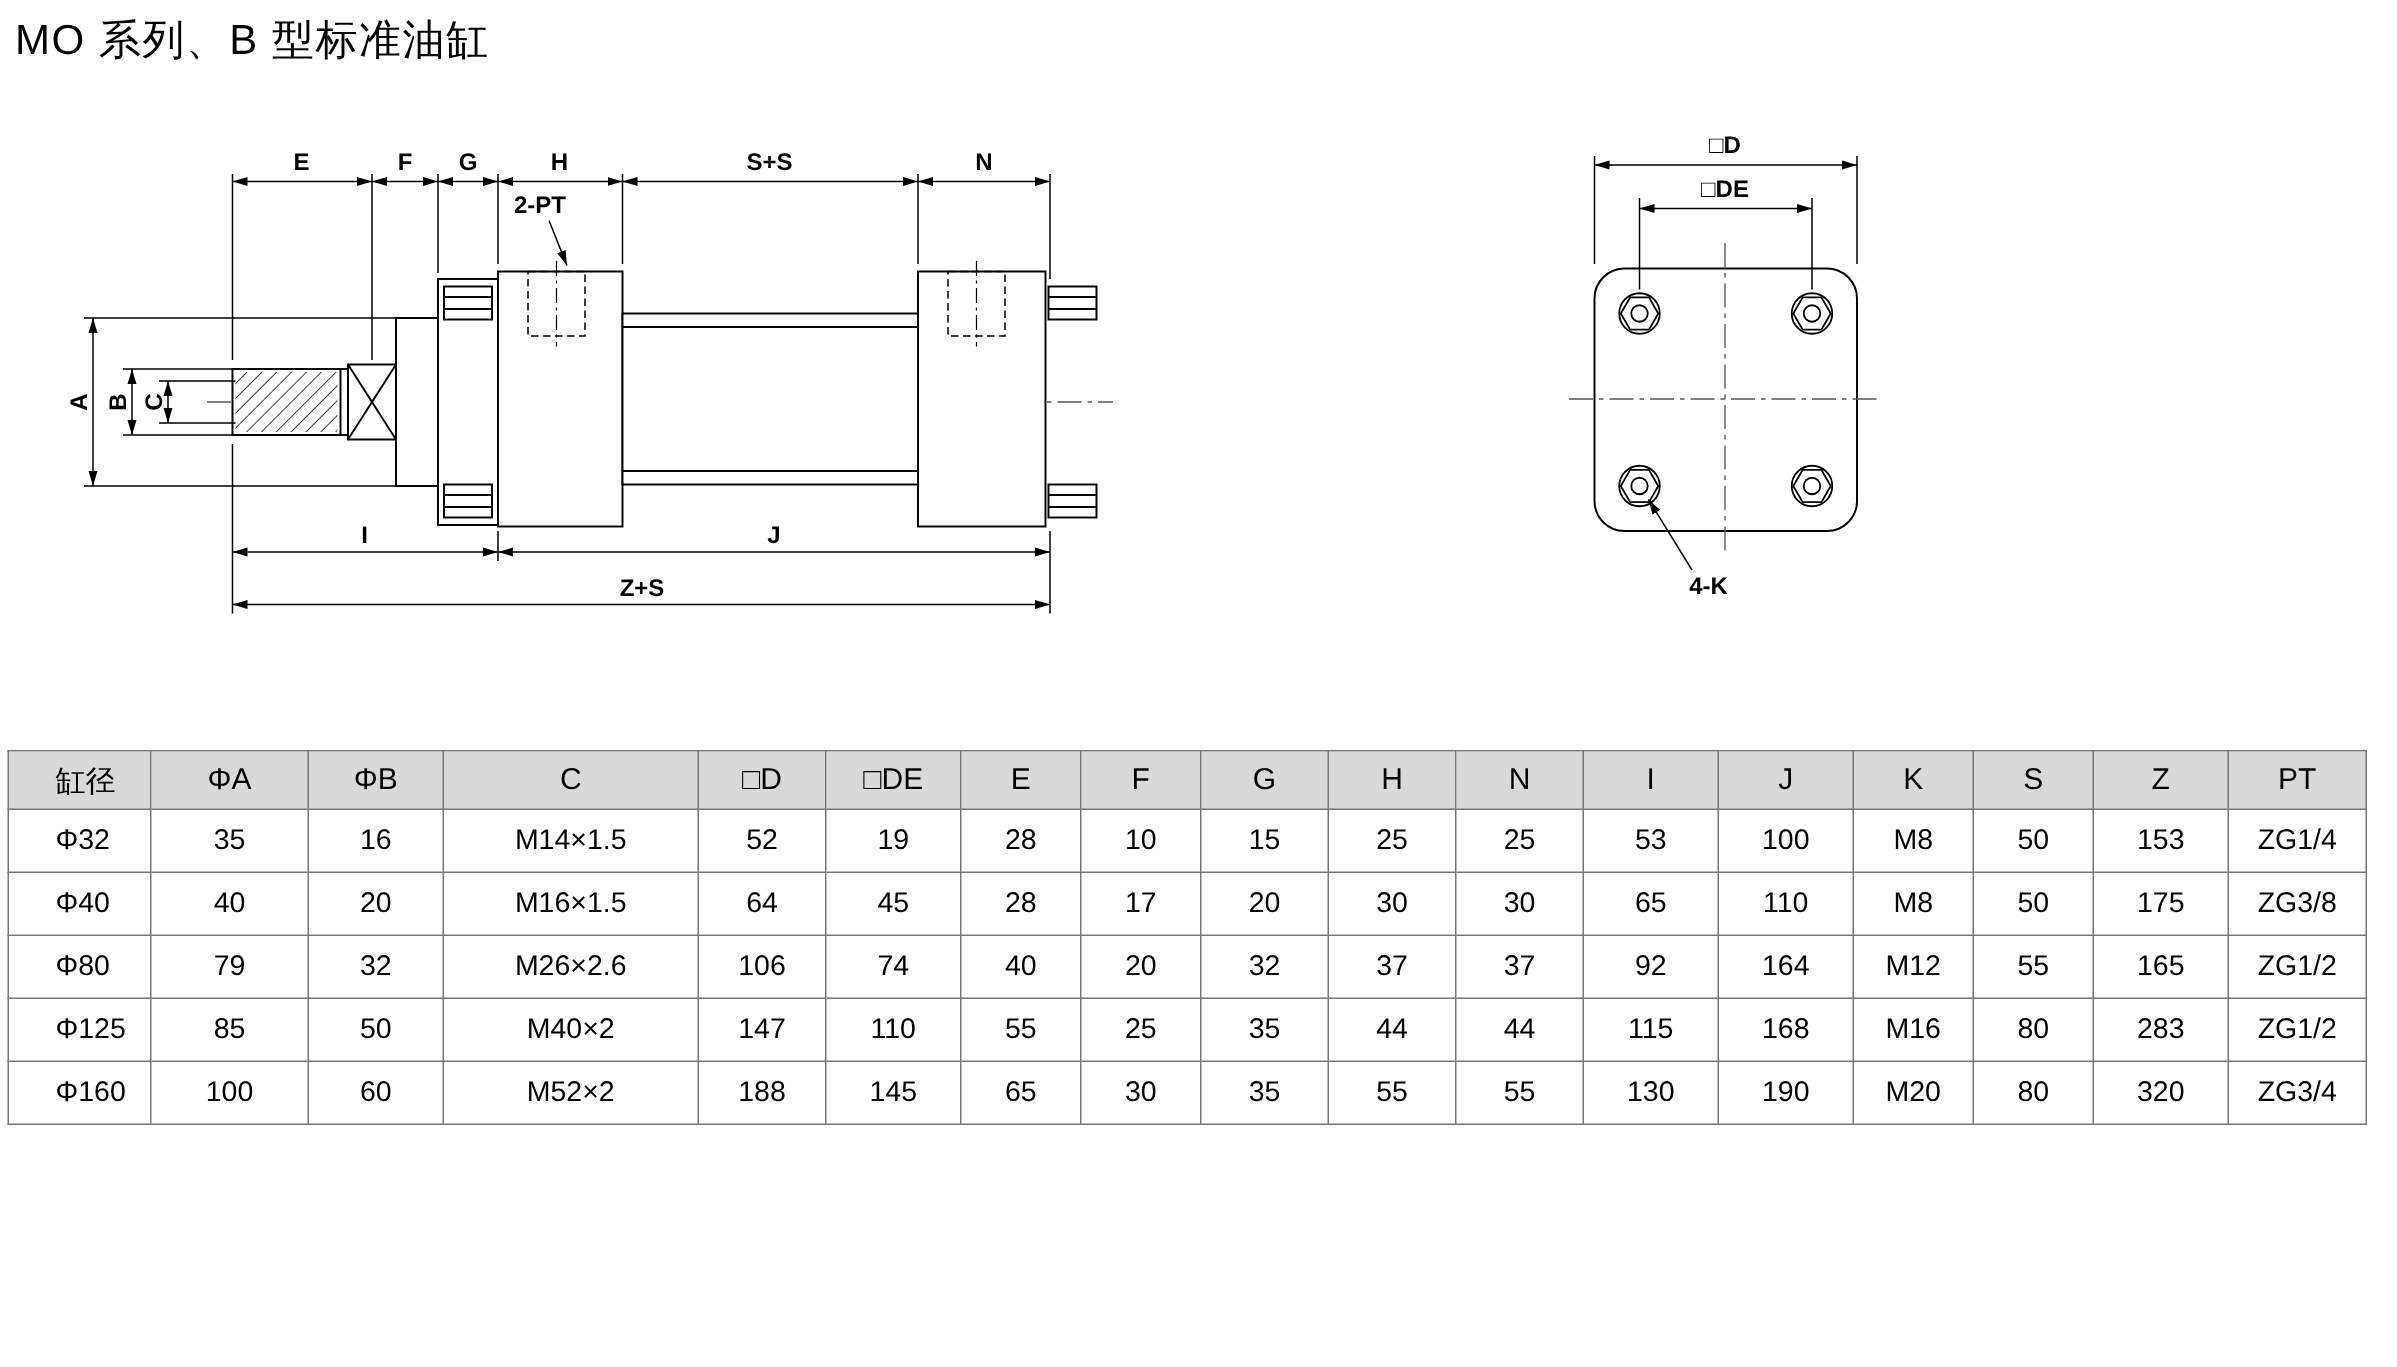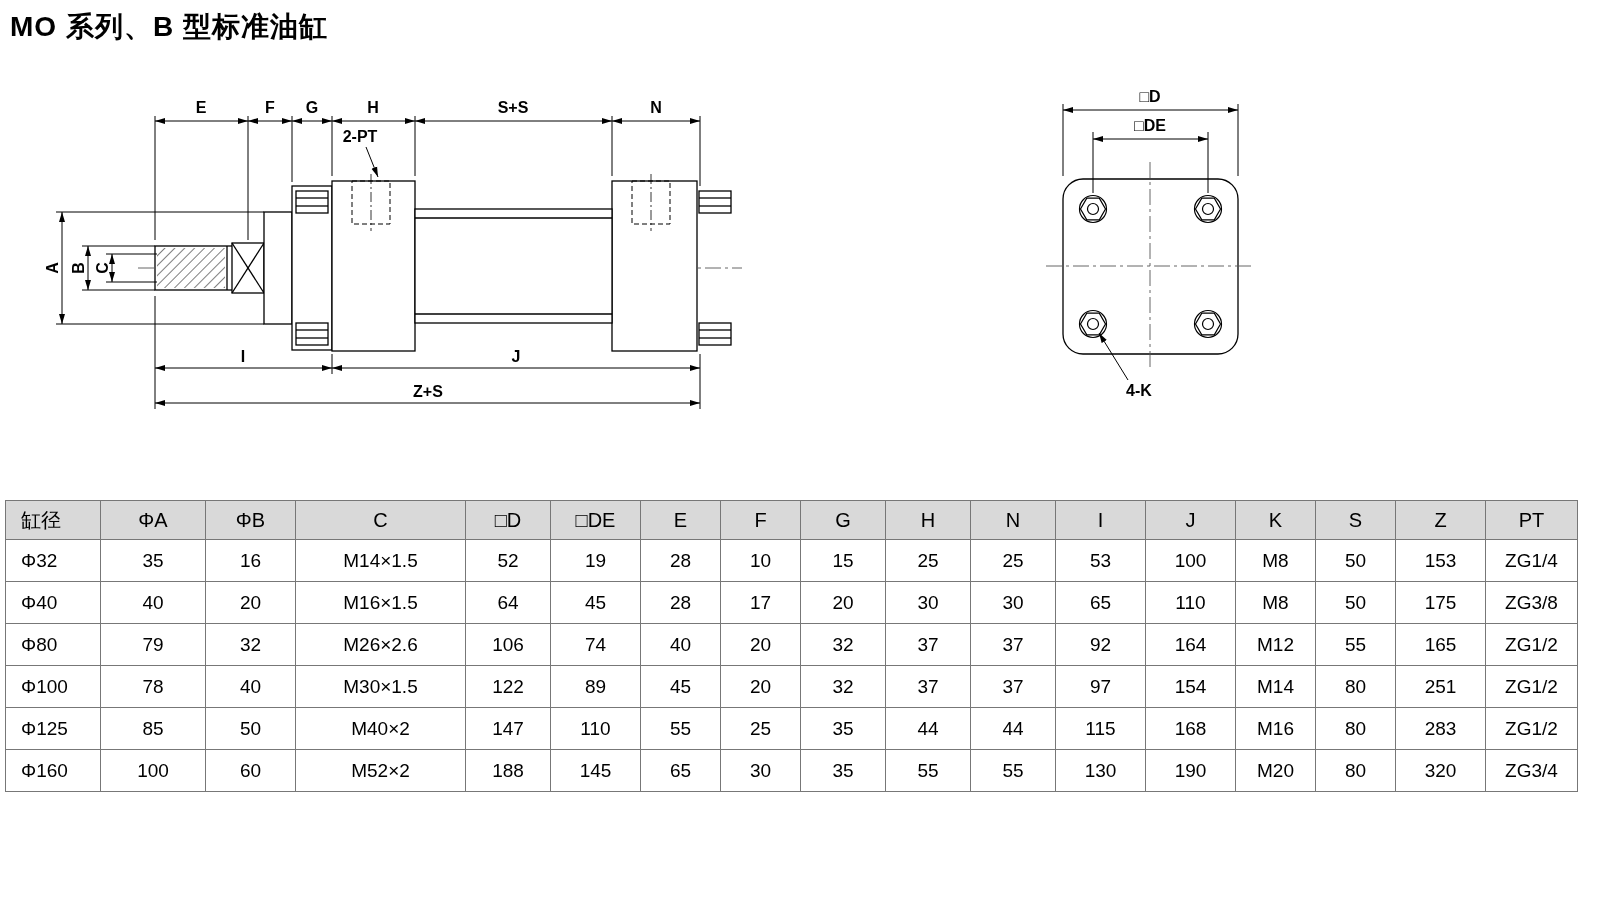--- a/index.html
+++ b/index.html
@@ -1,29 +1,29 @@
 <!DOCTYPE html>
 <html><head>
 <meta charset="utf-8">
 <style>
   * { box-sizing: border-box; }
   html,body { margin:0; padding:0; background:#ffffff; }
   body { font-family:"Liberation Sans","DejaVu Sans",sans-serif; color:#000; }
   .page { position:relative; width:1598px; height:911px; background:#fff; overflow:hidden; }
-  .title { font-size:28px; font-weight:700; margin:8px 0 0 10px; line-height:38px; letter-spacing:1px; }
+  .title { font-size:28px; font-weight:400; margin:8px 0 0 10px; line-height:38px; letter-spacing:1px; }
   .drawing { display:block; }
   svg text { font-family:"Liberation Sans","DejaVu Sans",sans-serif; font-size:16px; font-weight:700; fill:#000; }
   .table-wrap { margin:24px 0 0 5px; }
   table.spec { border-collapse:collapse; table-layout:fixed; width:1572px; }
   table.spec th, table.spec td {
     border:1px solid #777; text-align:center; font-size:19px; font-weight:400;
     height:42px; padding:0; overflow:hidden; white-space:nowrap;
   }
   table.spec th { background:#d9d9d9; height:39px; font-size:20px; }
-  table.spec th:first-child, table.spec td:first-child { text-align:left; padding-left:15px; }
+  table.spec th:first-child, table.spec td:first-child { text-align:left; padding-left:31px; }
 </style>
 </head>
 <body>
 
 <div class="page">
 
   <h1 class="title">MO 系列、B 型标准油缸</h1>
 
   <svg class="drawing" width="1598" height="430" viewBox="0 0 1598 430">
     <defs>
@@ -273,39 +273,20 @@
             <td>37</td>
             <td>37</td>
             <td>92</td>
             <td>164</td>
             <td>M12</td>
             <td>55</td>
             <td>165</td>
             <td>ZG1/2</td>
           </tr>
           <tr>
-            <td>Φ100</td>
-            <td>78</td>
-            <td>40</td>
-            <td>M30×1.5</td>
-            <td>122</td>
-            <td>89</td>
-            <td>45</td>
-            <td>20</td>
-            <td>32</td>
-            <td>37</td>
-            <td>37</td>
-            <td>97</td>
-            <td>154</td>
-            <td>M14</td>
-            <td>80</td>
-            <td>251</td>
-            <td>ZG1/2</td>
-          </tr>
-          <tr>
             <td>Φ125</td>
             <td>85</td>
             <td>50</td>
             <td>M40×2</td>
             <td>147</td>
             <td>110</td>
             <td>55</td>
             <td>25</td>
             <td>35</td>
             <td>44</td>

